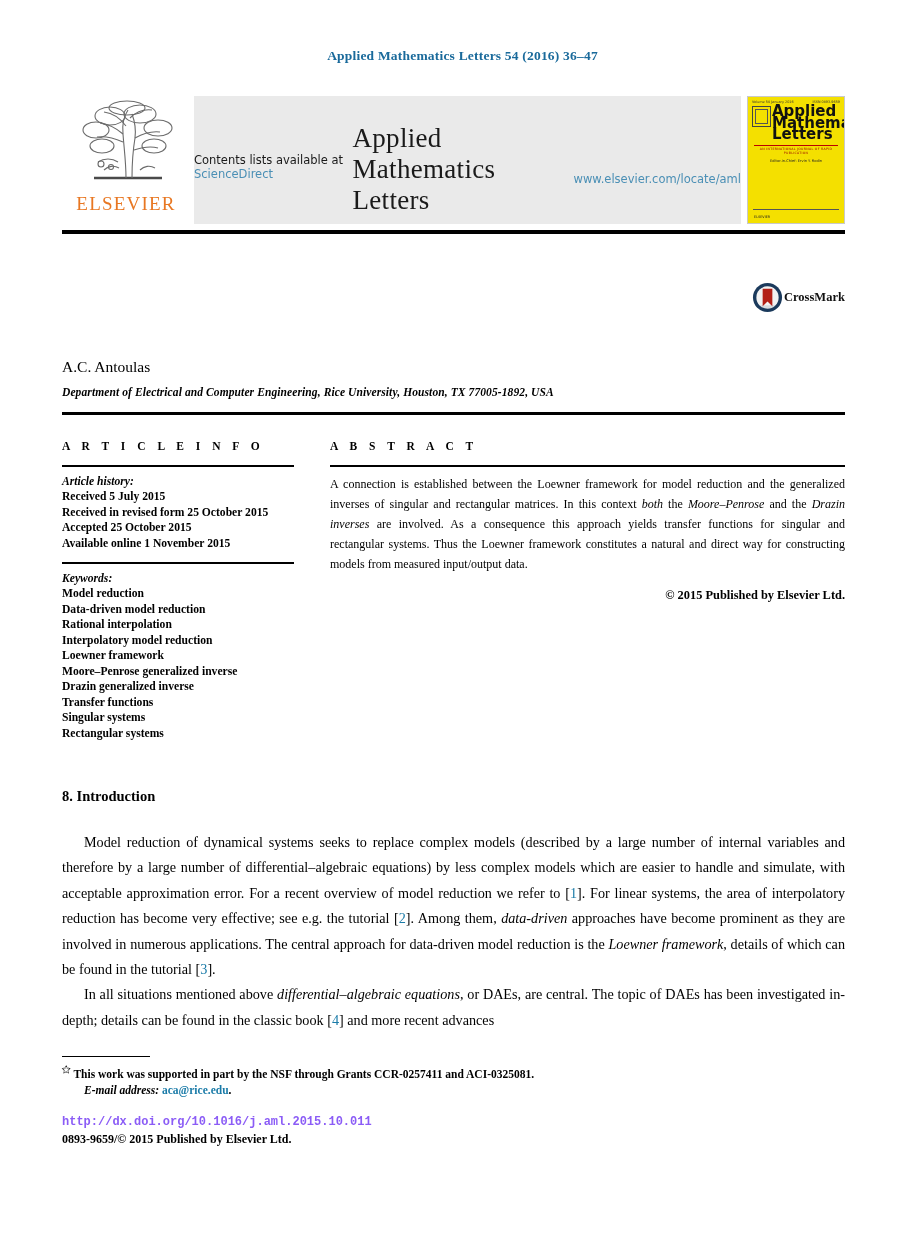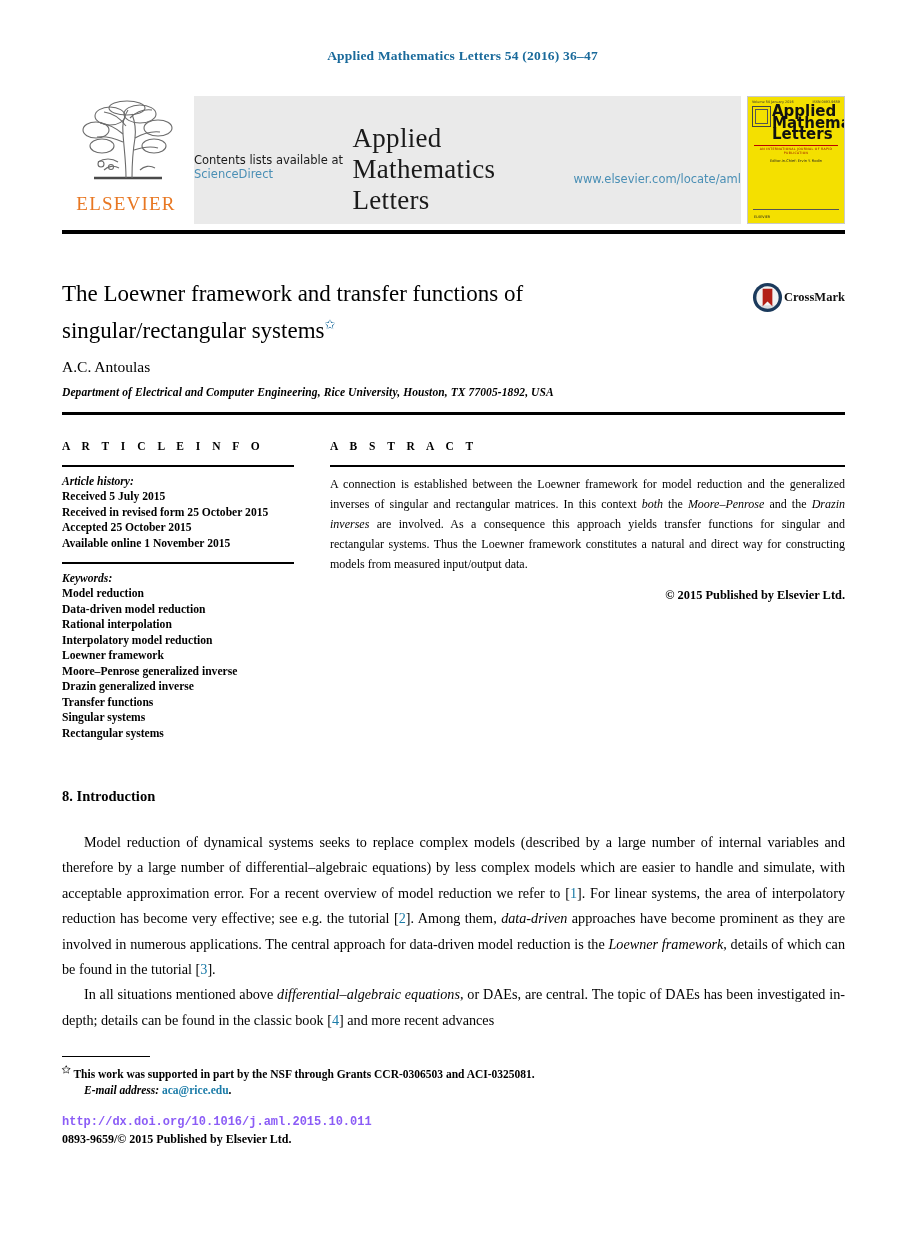--- a/index.html
+++ b/index.html
@@ -444,23 +444,20 @@
       <div class="cover-rule"></div>
       <div class="cover-sub">AN INTERNATIONAL JOURNAL OF RAPID PUBLICATION</div>
       <div class="cover-editor">Editor-in-Chief: Ervin Y. Rodin</div>
       <div class="cover-bottom-rule"></div>
       <div class="cover-foot">ELSEVIER</div>
     </div>
   </div>
 
   <div class="rule-thick" style="top:230px;"></div>
 
-  <div class="title-block">
-    <div class="paper-title"><span>The Loewner framework and transfer functions of singular/rectangular systems</span><span class="title-star">✩</span></div>
-  </div>
 
   <div class="crossmark">
     <svg class="crossmark-mark" viewBox="0 0 32 32">
       <circle cx="16" cy="16" r="15" fill="#1b3a5c"></circle>
       <circle cx="16" cy="16" r="11.5" fill="#f2f2f2"></circle>
       <path d="M11 7 H21 V25 L16 20 L11 25 Z" fill="#b32017"></path>
       <path d="M6 24 A11.5 11.5 0 0 0 26 24 Z" fill="#1b3a5c" opacity="0.12"></path>
     </svg>
     <span class="crossmark-label">CrossMark</span>
   </div>
@@ -501,21 +498,21 @@
 
   <div class="section-head">8. Introduction</div>
 
   <div class="body-text">
     <p><span>Model reduction of dynamical systems seeks to replace complex models (described by a large number of internal variables and therefore by a large number of differential–algebraic equations) by less complex models which are easier to handle and simulate, with acceptable approximation error. For a recent overview of model reduction we refer to [</span><span class="cite">1</span><span>]. For linear systems, the area of interpolatory reduction has become very effective; see e.g. the tutorial [</span><span class="cite">2</span><span>]. Among them, </span><i>data-driven</i><span> approaches have become prominent as they are involved in numerous applications. The central approach for data-driven model reduction is the </span><i>Loewner framework</i><span>, details of which can be found in the tutorial [</span><span class="cite">3</span><span>].</span></p>
     <p><span>In all situations mentioned above </span><i>differential–algebraic equations</i><span>, or DAEs, are central. The topic of DAEs has been investigated in-depth; details can be found in the classic book [</span><span class="cite">4</span><span>] and more recent advances</span></p>
   </div>
 
   <div class="footnote-rule"></div>
   <div class="footnote">
-    <span class="footnote-star">✩</span><span>This work was supported in part by the NSF through Grants CCR-0306503 and ACI-0325081.</span>
+    <span class="footnote-star">✩</span><span>This work was supported in part by the NSF through Grants CCR-0257411 and ACI-0325081.</span>
     <span class="footnote-email"><span class="lbl">E-mail address:</span> <span class="addr">aca@rice.edu</span><span>.</span></span>
   </div>
 
   <div class="doi-block">
     <div class="doi-link">http://dx.doi.org/10.1016/j.aml.2015.10.011</div>
     <div>0893-9659/© 2015 Published by Elsevier Ltd.</div>
   </div>
 
 </div>
 

